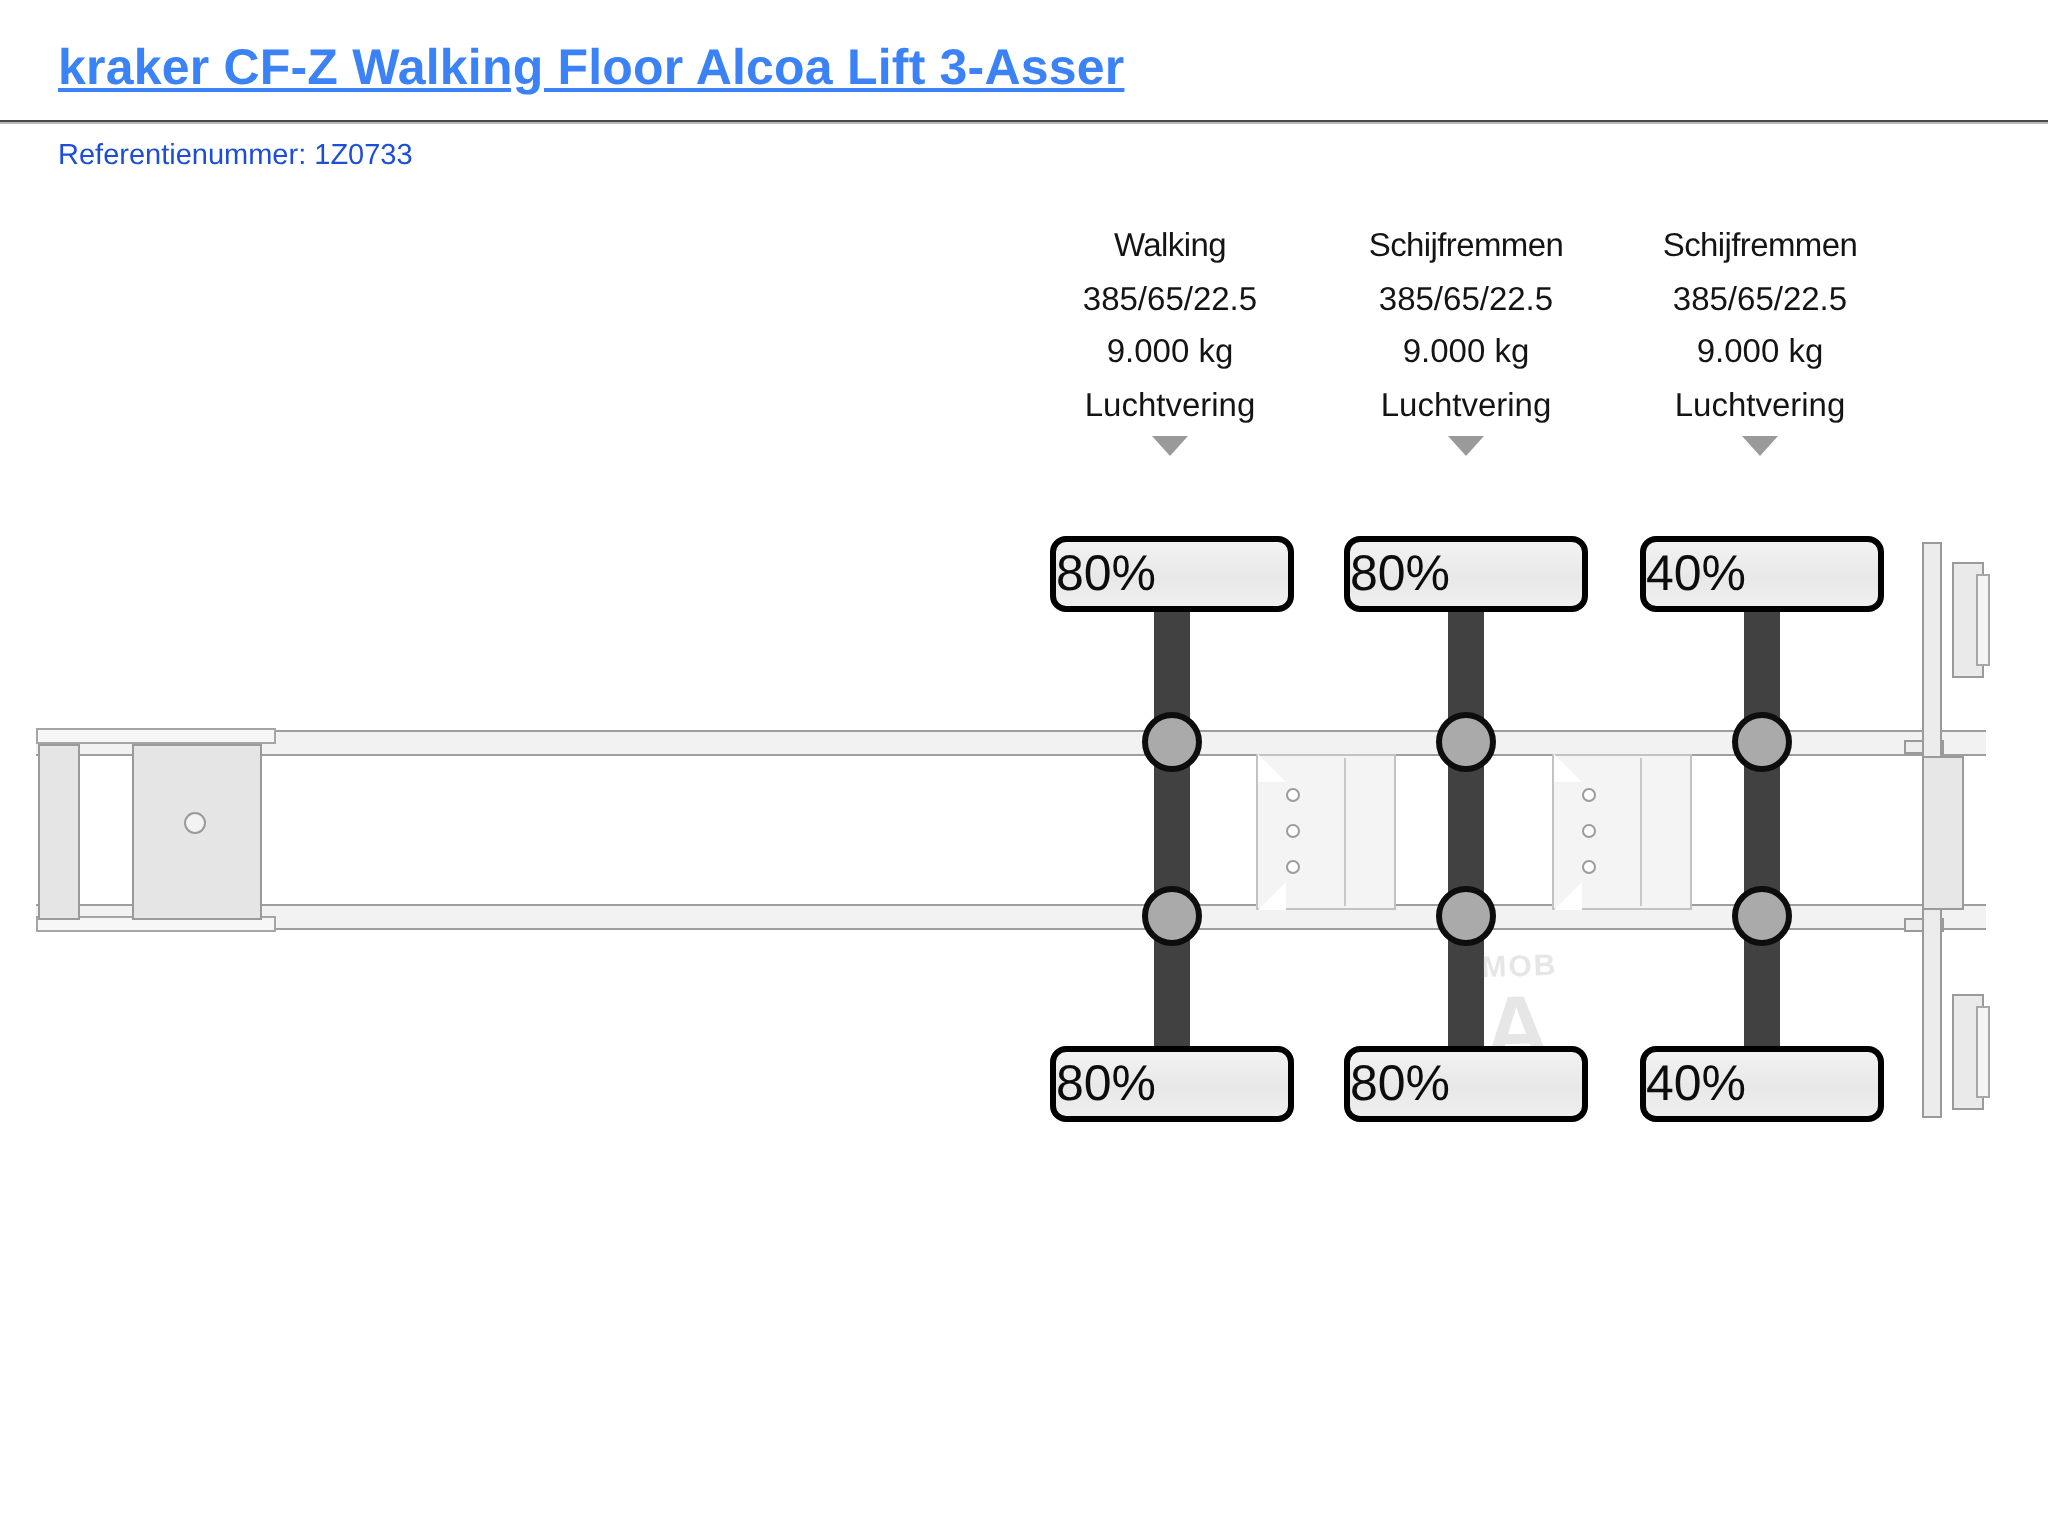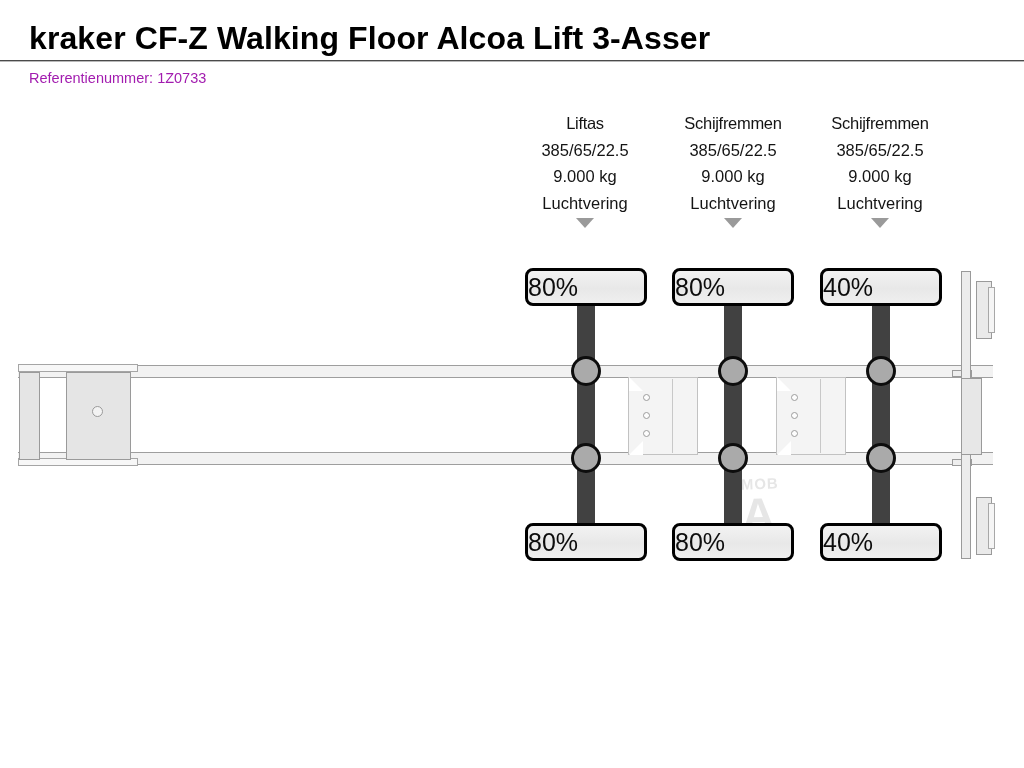--- a/index.html
+++ b/index.html
@@ -13,38 +13,39 @@
   #page {
     position: relative;
     width: 1024px; height: 768px;
     background: #ffffff;
   }
 
   
   #header-title {
     position: absolute;
     left: 29px; top: 20px;
-    font-size: 32px;
+    font-size: 25px;
     font-weight: bold;
-    color: #000000;
+    color: #3b82f6;
     letter-spacing: 0.1px;
     white-space: nowrap;
+    text-decoration: underline;
   }
   #header-divider {
     position: absolute;
     left: 0; top: 60px;
     width: 1024px; height: 2px;
     background: #4a4a4a;
     border-bottom: 1px solid #b9b9b9;
   }
   #reference-line {
     position: absolute;
     left: 29px; top: 70px;
     font-size: 14.5px;
-    color: #a21caf;
+    color: #1d4ed8;
     white-space: nowrap;
   }
 
   
   .axle-spec {
     position: absolute;
     top: 110px;
     width: 140px;
     text-align: center;
     font-size: 16.5px;
@@ -245,21 +246,21 @@
 
 <div id="page">
 
   <div id="header-title">kraker CF-Z Walking Floor Alcoa Lift 3-Asser</div>
 
   <div id="header-divider"></div>
 
   <div id="reference-line">Referentienummer: 1Z0733</div>
 
   <div class="axle-spec" style="left:515px;">
-    <span class="spec-line spec-title">Liftas</span>
+    <span class="spec-line spec-title">Walking</span>
     <span class="spec-line">385/65/22.5</span>
     <span class="spec-line">9.000 kg</span>
     <span class="spec-line">Luchtvering</span>
     <span class="spec-arrow"></span>
   </div>
 
   <div class="axle-spec" style="left:663px;">
     <span class="spec-line spec-title">Schijfremmen</span>
     <span class="spec-line">385/65/22.5</span>
     <span class="spec-line">9.000 kg</span>

